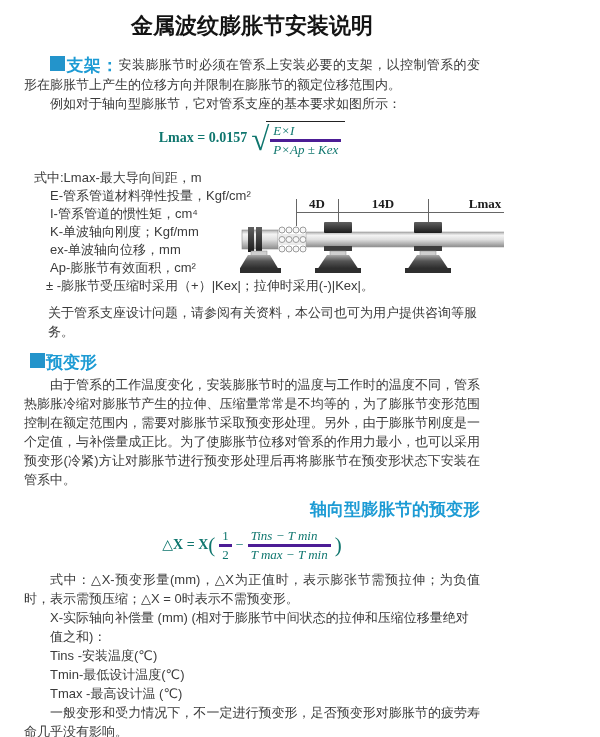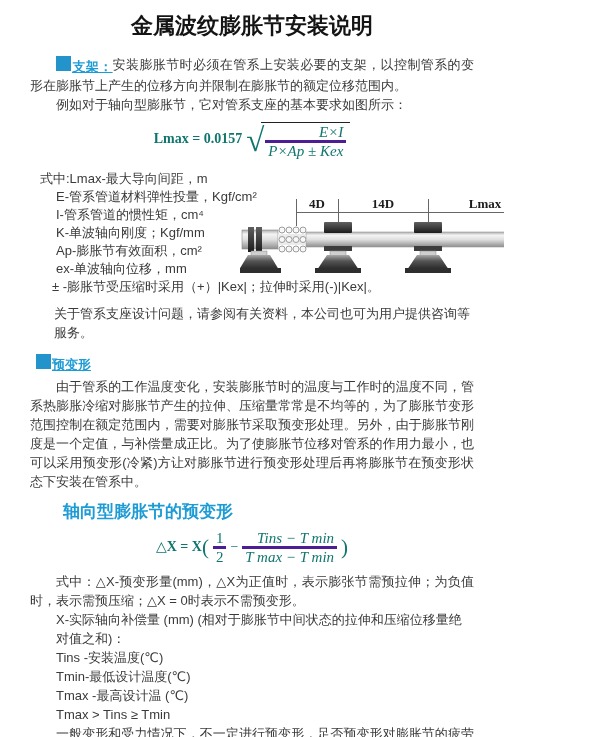--- a/index.html
+++ b/index.html
@@ -1,21 +1,21 @@
 <!DOCTYPE html>
 <html><head>
 <meta charset="utf-8">
 <style>
   html,body{margin:0;padding:0;background:#fff;}
   .page{
     position:relative;
     width:504px;height:737px;
     box-sizing:border-box;
     background:#ffffff;
-    padding:0 30px;
+    padding:0 24px;
     overflow:hidden;
     font-family:"Liberation Sans","DejaVu Sans",sans-serif;
     font-size:13px;
     line-height:19px;
     color:#3a3a3a;
   }
   .doc-title{
     margin:12px 0 15px;
     text-align:center;
     font-size:22px;
@@ -24,57 +24,56 @@
     color:#141414;
   }
   .sq{
     display:inline-block;
     width:15px;height:15px;
     background:#2394cb;
     vertical-align:-2px;
     margin-right:1px;
   }
   .sec-label{
-    font-size:13px;
+    font-size:17px;
     font-weight:bold;
     color:#1d9bd4;
     vertical-align:-2px;
-    text-decoration:underline;
   }
   p{margin:0;}
   .indent{text-indent:26px;}
   .para{ text-align:justify; }
   .support-para .sq{margin-left:26px;}
   .vars{margin-top:12px;}
   .vars .v-line{line-height:18px; padding-left:26px; white-space:nowrap;}
   .vars .v-first{padding-left:10px;}
   .vars .v-pm{padding-left:22px;}
   .closing{padding-left:24px; line-height:19px; margin-top:8px;}
   .h2line{margin-top:9px; line-height:24px;}
   .h3{
     font-size:17px; font-weight:bold; color:#1d9bd4;
-    margin:10px 0 6px; line-height:22px;
+    margin:10px 0 6px; line-height:22px;text-align:right;
   }
   .h3.axial{margin-left:33px;}
   .h3.lateral{margin-left:6px; margin-top:4px;font-style:italic;}
   
   .formula{
     text-align:center;
     font-family:"Liberation Serif","DejaVu Serif",serif;
     font-size:14px;
     color:#0f766e;
     margin:8px 0 8px;
   }
   .formula .flhs{font-weight:bold;}
   .frac{
     display:inline-block;
     vertical-align:middle;
-    text-align:right;
+    text-align:left;
     line-height:14px;
-    font-size:15px;
+    font-size:13px;
   }
   .frac .num{display:block;padding:0 3px 1px;}
   .frac .den{display:block;border-top:3px solid #4c1d95;padding:1px 3px 0;}
   .frac.ital{font-style:italic;}
   .sqrt{display:inline-block;vertical-align:middle;white-space:nowrap;}
   .sqrt-sign{
     display:inline-block;
     font-size:33px;
     line-height:30px;
     vertical-align:middle;
@@ -110,22 +109,22 @@
 
   <div class="formula">
     <span class="flhs">Lmax = 0.0157</span><span class="fsp"></span><span class="sqrt"><span class="sqrt-sign">√</span><span class="radicand"><span class="frac ital"><span class="num">E×I</span><span class="den">P×Ap ± Kex</span></span></span></span>
   </div>
 
   <div class="vars">
     <div class="v-line v-first">式中:Lmax-最大导向间距，m</div>
     <div class="v-line">E-管系管道材料弹性投量，Kgf/cm²</div>
     <div class="v-line">I-管系管道的惯性矩，cm⁴</div>
     <div class="v-line">K-单波轴向刚度；Kgf/mm</div>
+    <div class="v-line">ex-单波轴向位移，mm</div>
     <div class="v-line">Ap-膨胀节有效面积，cm²</div>
-    <div class="v-line">ex-单波轴向位移，mm</div>
     <div class="v-line v-pm">± -膨胀节受压缩时采用（+）|Kex|；拉伸时采用(-)|Kex|。</div>
   </div>
 
   <p class="closing">关于管系支座设计问题，请参阅有关资料，本公司也可为用户提供咨询等服务。</p>
 
   <svg class="diagram" viewBox="0 0 356 92">
     <defs>
       <linearGradient id="gPipe" x1="0" y1="0" x2="0" y2="1">
         <stop offset="0" stop-color="#adadad"></stop>
         <stop offset="0.22" stop-color="#f4f4f4"></stop>
@@ -223,20 +222,19 @@
     <span class="flhs">△X = X</span><span class="paren">(</span><span class="fsp"></span><span class="frac"><span class="num">1</span><span class="den">2</span></span><span class="fsp"></span><span>−</span><span class="fsp"></span><span class="frac ital"><span class="num">Tins − T min</span><span class="den">T max − T min</span></span><span class="fsp"></span><span class="paren">)</span>
   </div>
 
   <p class="para indent">式中：△X-预变形量(mm)，△X为正值时，表示膨张节需预拉伸；为负值时，表示需预压缩；△X = 0时表示不需预变形。</p>
 
   <div class="axial-items">
     <div class="v-line">X-实际轴向补偿量 (mm) (相对于膨胀节中间状态的拉伸和压缩位移量绝对值之和)：</div>
     <div class="v-line">Tins -安装温度(℃)</div>
     <div class="v-line">Tmin-最低设计温度(℃)</div>
     <div class="v-line">Tmax -最高设计温 (℃)</div>
-    <div class="v-line">Tmax &gt; Tins ≥ Tmin</div>
   </div>
 
   <p class="para indent">一般变形和受力情况下，不一定进行预变形，足否预变形对膨胀节的疲劳寿命几乎没有影响。</p>
 
   <div class="h3 lateral">横向型膨胀节的预变形-冷紧</div>
 
 </div>
 
 </body></html>

